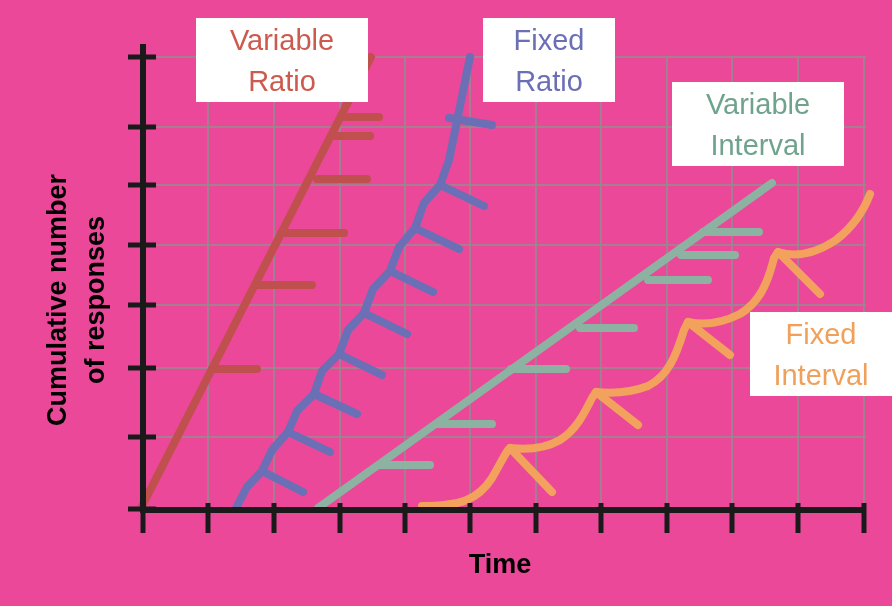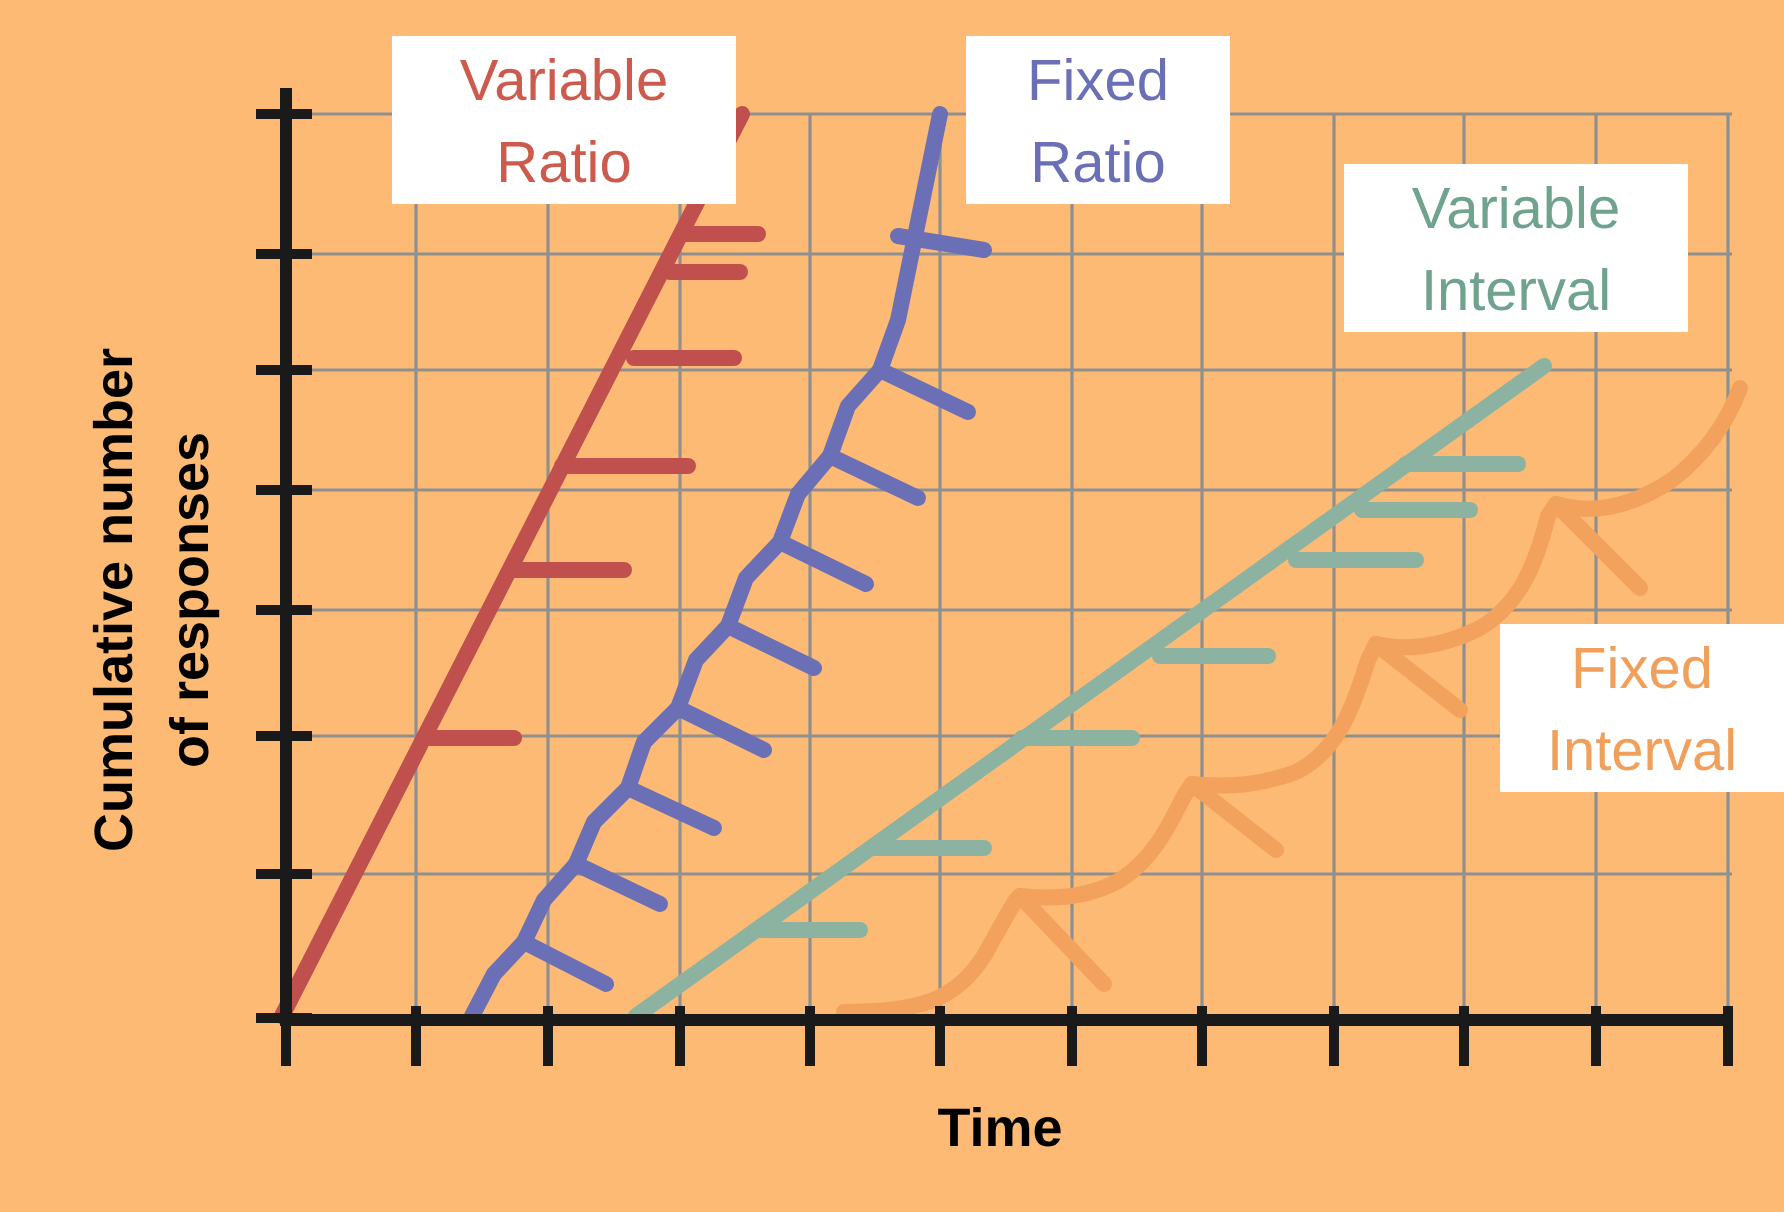--- a/index.html
+++ b/index.html
@@ -1,17 +1,17 @@
 <!DOCTYPE html>
 <html><head>
 <meta charset="utf-8">
 <style>
   html,body{margin:0;padding:0;background:#ffffff;}
   body{width:892px;height:606px;font-family:"Liberation Sans",sans-serif;overflow:hidden;}
-  #stage{position:relative;width:892px;height:606px;background:#fdba74;}
+  #stage{position:relative;width:892px;height:606px;background:#ec4899;}
   svg{display:block;}
   .axis-line{stroke:#1a1a1a;stroke-width:6;stroke-linecap:butt;}
   .tick{stroke:#1a1a1a;stroke-width:5;stroke-linecap:butt;}
   .grid{stroke:#8f8f8f;stroke-width:1.6;}
   .series{fill:none;stroke-linecap:round;stroke-linejoin:round;}
   .hash{fill:none;stroke-linecap:round;}
   .lbl{font-family:"Liberation Sans",sans-serif;font-size:29px;}
   .axis-title{font-family:"Liberation Sans",sans-serif;font-weight:bold;fill:#000;}
   .ylab{font-size:27px;}
   .xlab{font-size:27px;}

